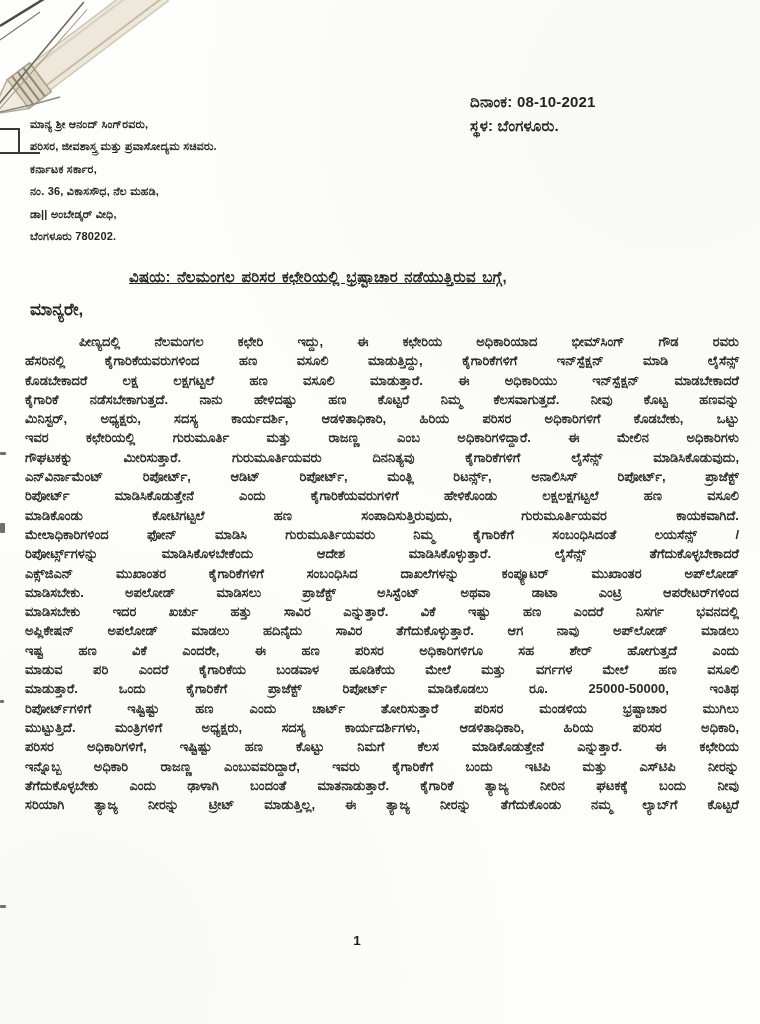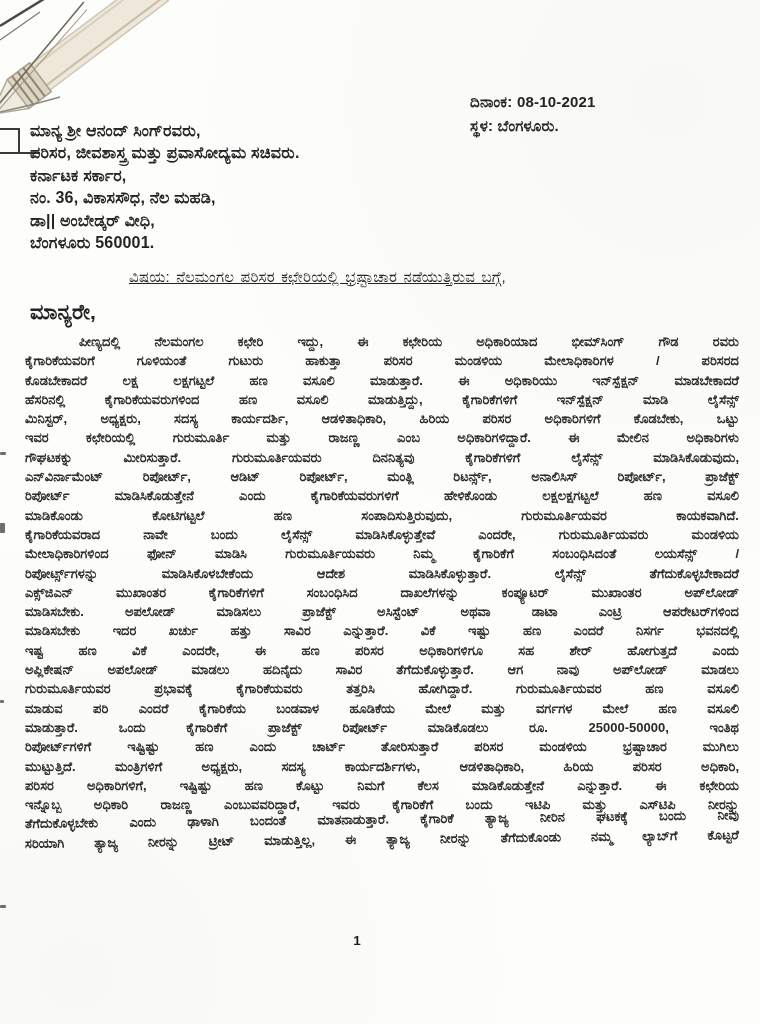--- a/index.html
+++ b/index.html
@@ -9,27 +9,27 @@
     background:#fdfdfb;
     background-image:
       radial-gradient(circle at 88% 10%, rgba(0,0,0,0.02), transparent 45%),
       radial-gradient(circle at 10% 95%, rgba(0,0,0,0.02), transparent 40%);
     overflow:hidden;
     font-family:"Liberation Sans", sans-serif;
     color:#242424;
   }
   .photo-corner{position:absolute;top:0;left:0;width:170px;height:130px;}
   .date-block{position:absolute;left:470px;top:90px;font-size:15px;font-weight:bold;line-height:24px;letter-spacing:.2px;}
-  .addr-block{position:absolute;left:30px;top:120px;font-size:16px;font-weight:bold;line-height:22.4px;letter-spacing:.2px;}
+  .addr-block{position:absolute;left:30px;top:113px;font-size:11px;font-weight:bold;line-height:22.4px;letter-spacing:.2px;}
   .margin-artifact{position:absolute;left:0;top:126px;width:46px;height:34px;}
   .margin-artifact .h1{position:absolute;left:0;top:2px;width:20px;height:2px;background:#3a3a3a;}
   .margin-artifact .v1{position:absolute;left:18px;top:2px;width:2px;height:26px;background:#3a3a3a;}
   .margin-artifact .h2{position:absolute;left:0;top:26px;width:40px;height:2px;background:#3a3a3a;}
-  .subject-line{position:absolute;left:129px;top:268px;font-size:15px;font-weight:normal;text-decoration:underline;letter-spacing:.2px;word-spacing:2px;}
-  .salutation{position:absolute;left:30px;top:300px;font-size:21px;font-weight:bold;}
+  .subject-line{position:absolute;left:129px;top:268px;font-size:15px;font-weight:bold;text-decoration:underline;letter-spacing:.2px;word-spacing:2px;}
+  .salutation{position:absolute;left:30px;top:300px;font-size:17px;font-weight:bold;}
   .body-block{position:absolute;left:25px;top:332px;width:714px;font-size:13px;font-weight:600;color:#2a2a2a;}
   .body-line{
     height:19.3px;line-height:19.3px;
     text-align:justify;text-align-last:justify;
     white-space:nowrap;overflow:visible;
     display:block;width:100%;
   }
   .body-line:nth-child(1){text-indent:54px;}
   .body-line:nth-child(n+26){transform:rotate(-0.7deg);transform-origin:0 50%;}
   .body-line:nth-child(n+29){transform:rotate(-1.2deg);transform-origin:0 50%;}
@@ -81,47 +81,45 @@
     <div class="v1"></div>
     <div class="h2"></div>
   </div>
 
   <div class="addr-block">
       <div class="addr-line">ಮಾನ್ಯ ಶ್ರೀ ಆನಂದ್ ಸಿಂಗ್‌ರವರು,</div>
       <div class="addr-line">ಪರಿಸರ, ಜೀವಶಾಸ್ತ್ರ ಮತ್ತು ಪ್ರವಾಸೋದ್ಯಮ ಸಚಿವರು.</div>
       <div class="addr-line">ಕರ್ನಾಟಕ ಸರ್ಕಾರ,</div>
       <div class="addr-line">ನಂ. 36, ವಿಕಾಸಸೌಧ, ನೆಲ ಮಹಡಿ,</div>
       <div class="addr-line">ಡಾ|| ಅಂಬೇಡ್ಕರ್ ವೀಧಿ,</div>
-      <div class="addr-line">ಬೆಂಗಳೂರು 560001.</div>
+      <div class="addr-line">ಬೆಂಗಳೂರು 780202.</div>
     </div>
 
   <div class="subject-line">ವಿಷಯ: ನೆಲಮಂಗಲ ಪರಿಸರ ಕಛೇರಿಯಲ್ಲಿ ಭ್ರಷ್ಟಾಚಾರ ನಡೆಯುತ್ತಿರುವ ಬಗ್ಗೆ,</div>
 
   <div class="salutation">ಮಾನ್ಯರೇ,</div>
 
   <div class="body-block">
       <div class="body-line">ಪೀಣ್ಯದಲ್ಲಿ ನೆಲಮಂಗಲ ಕಛೇರಿ ಇದ್ದು, ಈ ಕಛೇರಿಯ ಅಧಿಕಾರಿಯಾದ ಭೀಮ್‌ಸಿಂಗ್ ಗೌಡ ರವರು</div>
-      <div class="body-line">ಕೈಗಾರಿಕೆಯವರಿಗೆ ಗೂಳಿಯಂತೆ ಗುಟುರು ಹಾಕುತ್ತಾ ಪರಿಸರ ಮಂಡಳಿಯ ಮೇಲಾಧಿಕಾರಿಗಳ / ಪರಿಸರದ</div>
+      <div class="body-line">ಹೆಸರಿನಲ್ಲಿ ಕೈಗಾರಿಕೆಯವರುಗಳಿಂದ ಹಣ ವಸೂಲಿ ಮಾಡುತ್ತಿದ್ದು, ಕೈಗಾರಿಕೆಗಳಿಗೆ ಇನ್‌ಸ್ಪೆಕ್ಷನ್ ಮಾಡಿ ಲೈಸೆನ್ಸ್</div>
       <div class="body-line">ಕೊಡಬೇಕಾದರೆ ಲಕ್ಷ ಲಕ್ಷಗಟ್ಟಲೆ ಹಣ ವಸೂಲಿ ಮಾಡುತ್ತಾರೆ. ಈ ಅಧಿಕಾರಿಯು ಇನ್‌ಸ್ಪೆಕ್ಷನ್ ಮಾಡಬೇಕಾದರೆ</div>
-      <div class="body-line">ಹೆಸರಿನಲ್ಲಿ ಕೈಗಾರಿಕೆಯವರುಗಳಿಂದ ಹಣ ವಸೂಲಿ ಮಾಡುತ್ತಿದ್ದು, ಕೈಗಾರಿಕೆಗಳಿಗೆ ಇನ್‌ಸ್ಪೆಕ್ಷನ್ ಮಾಡಿ ಲೈಸೆನ್ಸ್</div>
+      <div class="body-line">ಕೈಗಾರಿಕೆ ನಡೆಸಬೇಕಾಗುತ್ತದೆ. ನಾನು ಹೇಳಿದಷ್ಟು ಹಣ ಕೊಟ್ಟರೆ ನಿಮ್ಮ ಕೆಲಸವಾಗುತ್ತದೆ. ನೀವು ಕೊಟ್ಟ ಹಣವನ್ನು</div>
       <div class="body-line">ಮಿನಿಸ್ಟರ್, ಅಧ್ಯಕ್ಷರು, ಸದಸ್ಯ ಕಾರ್ಯದರ್ಶಿ, ಆಡಳಿತಾಧಿಕಾರಿ, ಹಿರಿಯ ಪರಿಸರ ಅಧಿಕಾರಿಗಳಿಗೆ ಕೊಡಬೇಕು, ಒಟ್ಟು</div>
       <div class="body-line">ಇವರ ಕಛೇರಿಯಲ್ಲಿ ಗುರುಮೂರ್ತಿ ಮತ್ತು ರಾಜಣ್ಣ ಎಂಬ ಅಧಿಕಾರಿಗಳಿದ್ದಾರೆ. ಈ ಮೇಲಿನ ಅಧಿಕಾರಿಗಳು</div>
       <div class="body-line">ಗೌಘಟಕಕ್ನು ಮೀರಿಸುತ್ತಾರೆ. ಗುರುಮೂರ್ತಿಯವರು ದಿನನಿತ್ಯವು ಕೈಗಾರಿಕೆಗಳಿಗೆ ಲೈಸೆನ್ಸ್ ಮಾಡಿಸಿಕೊಡುವುದು,</div>
       <div class="body-line">ಎನ್‌ವಿರ್ನಾಮೆಂಟ್ ರಿಪೋರ್ಟ್, ಆಡಿಟ್ ರಿಪೋರ್ಟ್, ಮಂತ್ಲಿ ರಿಟರ್ನ್ಸ್, ಅನಾಲಿಸಿಸ್ ರಿಪೋರ್ಟ್, ಪ್ರಾಜೆಕ್ಟ್</div>
       <div class="body-line">ರಿಪೋರ್ಟ್ ಮಾಡಿಸಿಕೊಡುತ್ತೇನೆ ಎಂದು ಕೈಗಾರಿಕೆಯವರುಗಳಿಗೆ ಹೇಳಿಕೊಂಡು ಲಕ್ಷಲಕ್ಷಗಟ್ಟಲೆ ಹಣ ವಸೂಲಿ</div>
       <div class="body-line">ಮಾಡಿಕೊಂಡು ಕೋಟಿಗಟ್ಟಲೆ ಹಣ ಸಂಪಾದಿಸುತ್ತಿರುವುದು, ಗುರುಮೂರ್ತಿಯವರ ಕಾಯಕವಾಗಿದೆ.</div>
-      <div class="body-line">ಕೈಗಾರಿಕೆಯವರಾದ ನಾವೇ ಬಂದು ಲೈಸೆನ್ಸ್ ಮಾಡಿಸಿಕೊಳ್ಳುತ್ತೇವೆ ಎಂದರೇ, ಗುರುಮೂರ್ತಿಯವರು ಮಂಡಳಿಯ</div>
       <div class="body-line">ಮೇಲಾಧಿಕಾರಿಗಳಿಂದ ಫೋನ್ ಮಾಡಿಸಿ ಗುರುಮೂರ್ತಿಯವರು ನಿಮ್ಮ ಕೈಗಾರಿಕೆಗೆ ಸಂಬಂಧಿಸಿದಂತೆ ಲಯಸೆನ್ಸ್ /</div>
       <div class="body-line">ರಿಪೋರ್ಟ್ಸ್‌ಗಳನ್ನು ಮಾಡಿಸಿಕೊಳಬೇಕೆಂದು ಆದೇಶ ಮಾಡಿಸಿಕೊಳ್ಳುತ್ತಾರೆ. ಲೈಸೆನ್ಸ್ ತೆಗೆದುಕೊಳ್ಳಬೇಕಾದರೆ</div>
       <div class="body-line">ಎಕ್ಸ್‌ಜಿಎನ್ ಮುಖಾಂತರ ಕೈಗಾರಿಕೆಗಳಿಗೆ ಸಂಬಂಧಿಸಿದ ದಾಖಲೆಗಳನ್ನು ಕಂಪ್ಯೂಟರ್ ಮುಖಾಂತರ ಅಪ್‌ಲೋಡ್</div>
       <div class="body-line">ಮಾಡಿಸಬೇಕು. ಅಪಲೋಡ್ ಮಾಡಿಸಲು ಪ್ರಾಜೆಕ್ಟ್ ಅಸಿಸ್ಟೆಂಟ್ ಅಥವಾ ಡಾಟಾ ಎಂಟ್ರಿ ಆಪರೇಟರ್‌ಗಳಿಂದ</div>
       <div class="body-line">ಮಾಡಿಸಬೇಕು ಇದರ ಖರ್ಚು ಹತ್ತು ಸಾವಿರ ಎನ್ನುತ್ತಾರೆ. ವಿಕೆ ಇಷ್ಟು ಹಣ ಎಂದರೆ ನಿಸರ್ಗ ಭವನದಲ್ಲಿ</div>
+      <div class="body-line">ಅಪ್ಲಿಕೇಷನ್ ಅಪಲೋಡ್ ಮಾಡಲು ಹದಿನೈದು ಸಾವಿರ ತೆಗೆದುಕೊಳ್ಳುತ್ತಾರೆ. ಆಗ ನಾವು ಅಪ್‌ಲೋಡ್ ಮಾಡಲು</div>
       <div class="body-line">ಇಷ್ಟ ಹಣ ವಿಕೆ ಎಂದರೇ, ಈ ಹಣ ಪರಿಸರ ಅಧಿಕಾರಿಗಳಿಗೂ ಸಹ ಶೇರ್ ಹೋಗುತ್ತದೆ ಎಂದು</div>
-      <div class="body-line">ಅಪ್ಲಿಕೇಷನ್ ಅಪಲೋಡ್ ಮಾಡಲು ಹದಿನೈದು ಸಾವಿರ ತೆಗೆದುಕೊಳ್ಳುತ್ತಾರೆ. ಆಗ ನಾವು ಅಪ್‌ಲೋಡ್ ಮಾಡಲು</div>
-      <div class="body-line">ಗುರುಮೂರ್ತಿಯವರ ಪ್ರಭಾವಕ್ಕೆ ಕೈಗಾರಿಕೆಯವರು ತತ್ತರಿಸಿ ಹೋಗಿದ್ದಾರೆ. ಗುರುಮೂರ್ತಿಯವರ ಹಣ ವಸೂಲಿ</div>
       <div class="body-line">ಮಾಡುವ ಪರಿ ಎಂದರೆ ಕೈಗಾರಿಕೆಯ ಬಂಡವಾಳ ಹೂಡಿಕೆಯ ಮೇಲೆ ಮತ್ತು ವರ್ಗಗಳ ಮೇಲೆ ಹಣ ವಸೂಲಿ</div>
       <div class="body-line">ಮಾಡುತ್ತಾರೆ. ಒಂದು ಕೈಗಾರಿಕೆಗೆ ಪ್ರಾಜೆಕ್ಟ್ ರಿಪೋರ್ಟ್ ಮಾಡಿಕೊಡಲು ರೂ. 25000-50000, ಇಂತಿಥ</div>
       <div class="body-line">ರಿಪೋರ್ಟ್‌ಗಳಿಗೆ ಇಷ್ಟಿಷ್ಟು ಹಣ ಎಂದು ಚಾರ್ಟ್ ತೋರಿಸುತ್ತಾರೆ ಪರಿಸರ ಮಂಡಳಿಯ ಭ್ರಷ್ಟಾಚಾರ ಮುಗಿಲು</div>
       <div class="body-line">ಮುಟ್ಟುತ್ತಿದೆ. ಮಂತ್ರಿಗಳಿಗೆ ಅಧ್ಯಕ್ಷರು, ಸದಸ್ಯ ಕಾರ್ಯದರ್ಶಿಗಳು, ಆಡಳಿತಾಧಿಕಾರಿ, ಹಿರಿಯ ಪರಿಸರ ಅಧಿಕಾರಿ,</div>
       <div class="body-line">ಪರಿಸರ ಅಧಿಕಾರಿಗಳಿಗೆ, ಇಷ್ಟಿಷ್ಟು ಹಣ ಕೊಟ್ಟು ನಿಮಗೆ ಕೆಲಸ ಮಾಡಿಕೊಡುತ್ತೇನೆ ಎನ್ನುತ್ತಾರೆ. ಈ ಕಛೇರಿಯ</div>
       <div class="body-line">ಇನ್ನೊಬ್ಬ ಅಧಿಕಾರಿ ರಾಜಣ್ಣ ಎಂಬುವವರಿದ್ದಾರೆ, ಇವರು ಕೈಗಾರಿಕೆಗೆ ಬಂದು ಇಟಿಪಿ ಮತ್ತು ಎಸ್‌ಟಿಪಿ ನೀರನ್ನು</div>
       <div class="body-line">ತೆಗೆದುಕೊಳ್ಳಬೇಕು ಎಂದು ಢಾಳಾಗಿ ಬಂದಂತೆ ಮಾತನಾಡುತ್ತಾರೆ. ಕೈಗಾರಿಕೆ ತ್ಯಾಜ್ಯ ನೀರಿನ ಘಟಕಕ್ಕೆ ಬಂದು ನೀವು</div>
       <div class="body-line">ಸರಿಯಾಗಿ ತ್ಯಾಜ್ಯ ನೀರನ್ನು ಟ್ರೀಟ್ ಮಾಡುತ್ತಿಲ್ಲ, ಈ ತ್ಯಾಜ್ಯ ನೀರನ್ನು ತೆಗೆದುಕೊಂಡು ನಮ್ಮ ಲ್ಯಾಬ್‌ಗೆ ಕೊಟ್ಟರೆ</div>
     </div>
 

